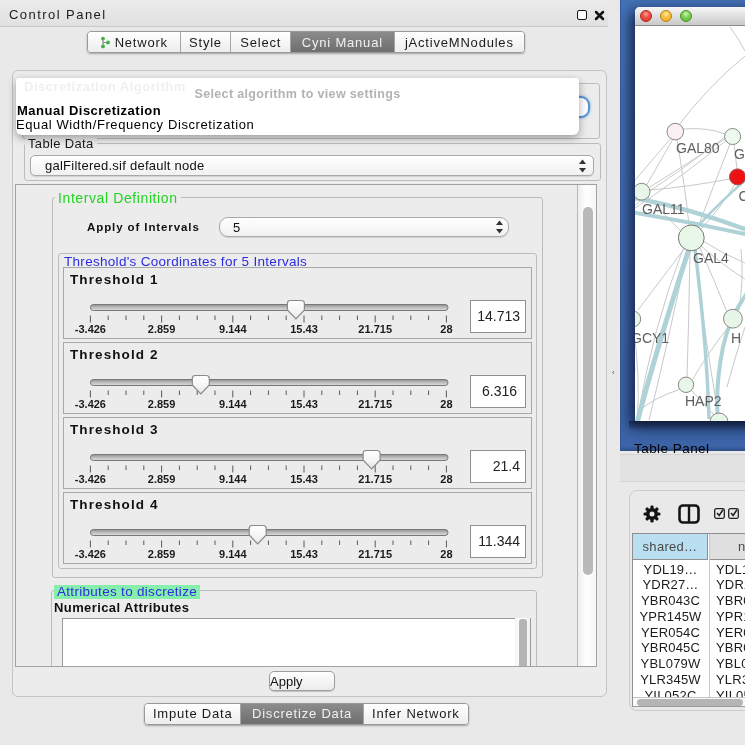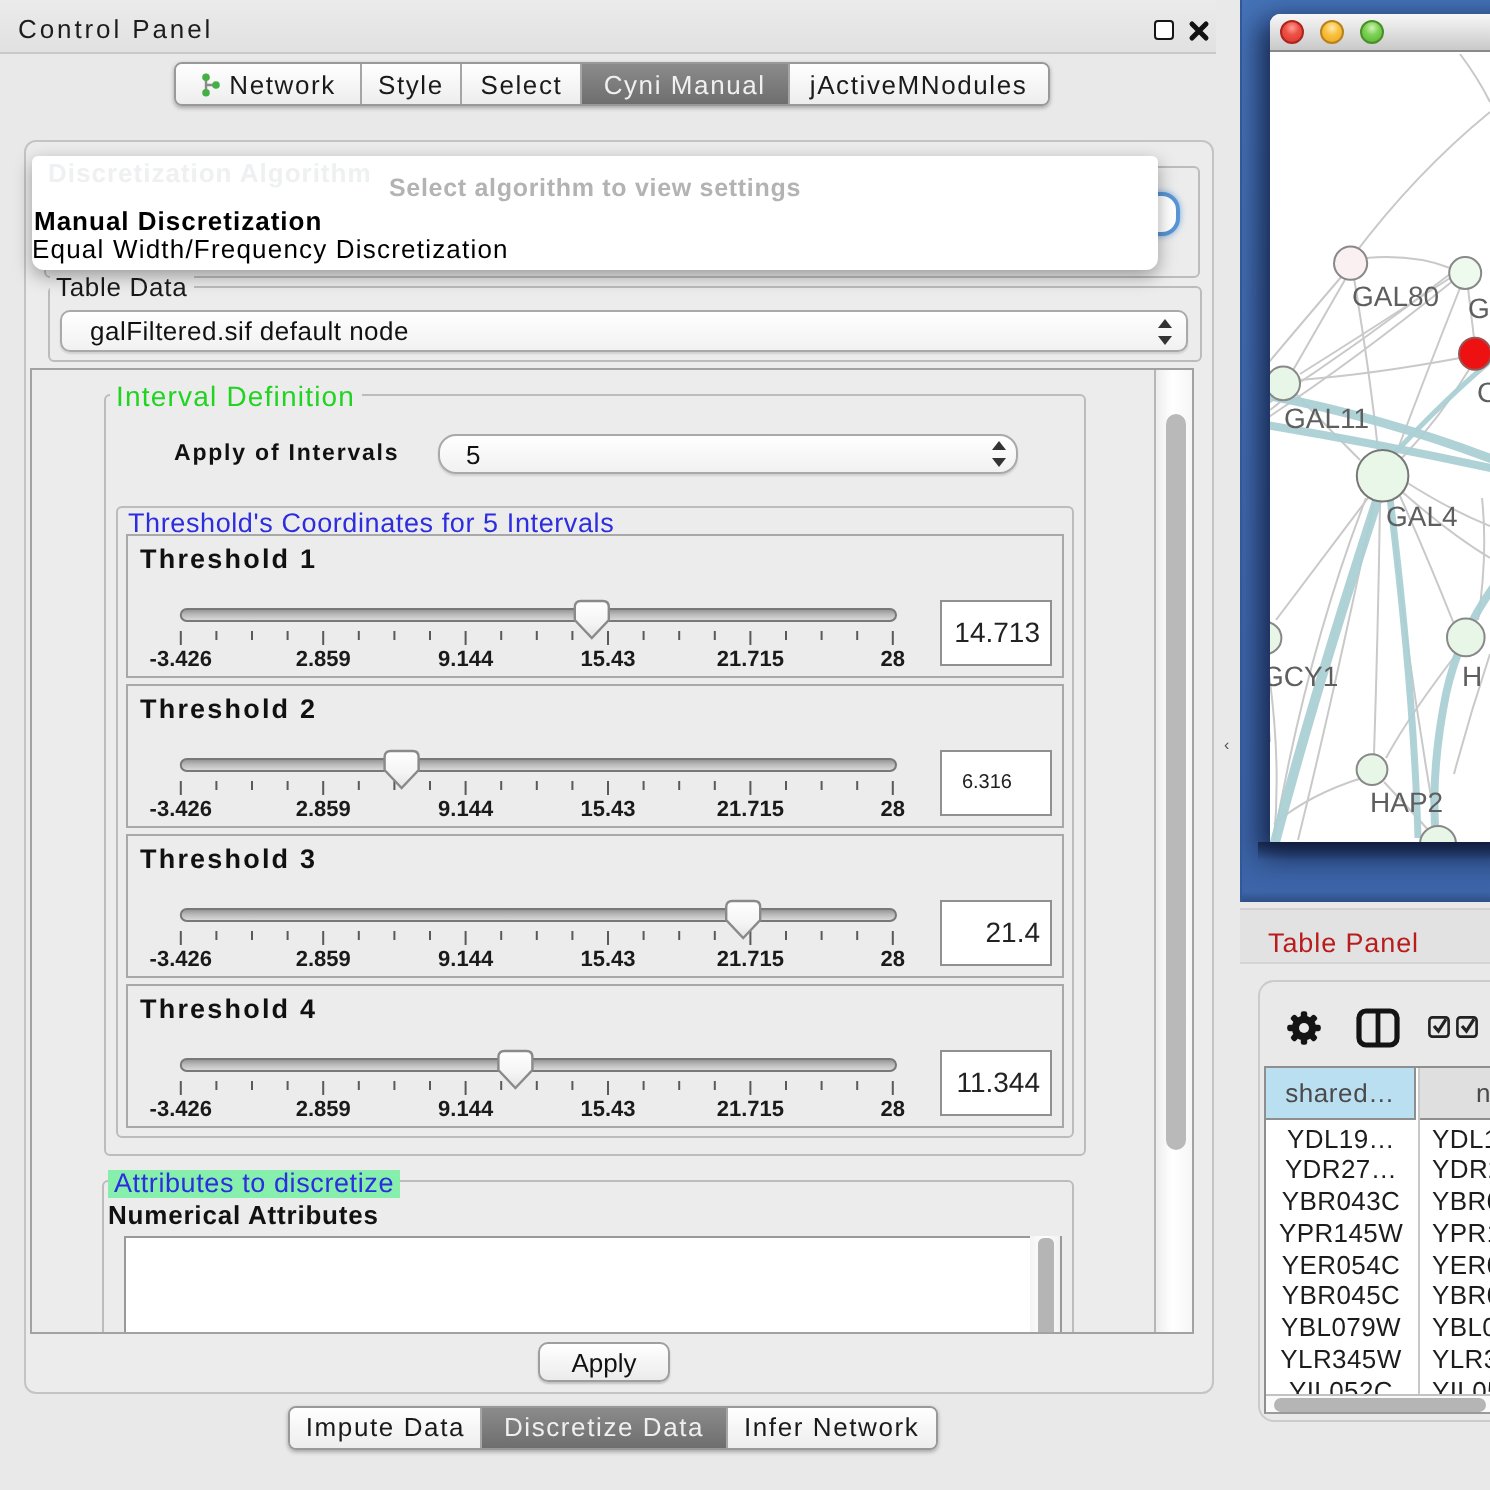--- a/index.html
+++ b/index.html
@@ -155,21 +155,21 @@
     <text x="30.4" y="36" font-size="11" font-weight="bold" text-anchor="middle" fill="#1a1a1a" font-family="Liberation Sans,sans-serif">-3.426</text>
     <text x="101.6" y="36" font-size="11" font-weight="bold" text-anchor="middle" fill="#1a1a1a" font-family="Liberation Sans,sans-serif">2.859</text>
     <text x="172.8" y="36" font-size="11" font-weight="bold" text-anchor="middle" fill="#1a1a1a" font-family="Liberation Sans,sans-serif">9.144</text>
     <text x="244.0" y="36" font-size="11" font-weight="bold" text-anchor="middle" fill="#1a1a1a" font-family="Liberation Sans,sans-serif">15.43</text>
     <text x="315.2" y="36" font-size="11" font-weight="bold" text-anchor="middle" fill="#1a1a1a" font-family="Liberation Sans,sans-serif">21.715</text>
     <text x="386.4" y="36" font-size="11" font-weight="bold" text-anchor="middle" fill="#1a1a1a" font-family="Liberation Sans,sans-serif">28</text>
     <g transform="translate(140.8,0)">
       <path d="M-5.5 3.5 H5.5 Q8.5 3.5 8.5 6.5 V13 L0 22 L-8.5 13 V6.5 Q-8.5 3.5 -5.5 3.5 Z" fill="url(#th2)" stroke="#8a8a8a" stroke-width="1.2"></path>
     </g>
   </svg>
-<div class="abs" style="left:470px;top:375px;width:56px;height:33px;background:#fff;border:1px solid #909090;font-size:10px;color:#222;line-height:31px;text-align:right;padding-right:19px">6.316</div>
+<div class="abs" style="left:470px;top:375px;width:56px;height:33px;background:#fff;border:1px solid #909090;font-size:14px;color:#222;line-height:31px;text-align:right;padding-right:8px">6.316</div>
 <div class="abs" style="left:63px;top:417px;width:469px;height:71.5px;border:1px solid #a8a8a8"></div>
 <div class="abs" style="left:70px;top:422px;font-size:13.5px;font-weight:bold;letter-spacing:1.1px;color:#111">Threshold 3</div>
 <svg class="abs" style="left:60px;top:447px" width="400" height="40" viewBox="0 0 400 40">
     <defs>
       <linearGradient id="tr3" x1="0" y1="0" x2="0" y2="1">
         <stop offset="0" stop-color="#8f8f8f"></stop>
         <stop offset="0.45" stop-color="#b9b9b9"></stop>
         <stop offset="1" stop-color="#dedede"></stop>
       </linearGradient>
       <linearGradient id="th3" x1="0" y1="0" x2="0" y2="1">
@@ -261,21 +261,21 @@
 <div class="abs" style="left:470px;top:525px;width:56px;height:33px;background:#fff;border:1px solid #909090;font-size:14px;color:#222;line-height:31px;text-align:right;padding-right:5px">11.344</div>
 <div class="abs" style="left:15px;top:585px;width:581px;height:81px;overflow:hidden">
  <div class="abs" style="left:36px;top:5px;width:486px;height:120px;border:1px solid #bcbcbc;border-radius:3px"></div>
  <div class="abs" style="left:39px;top:-1px;background:#86efac;padding:0 3px;font-size:13.5px;letter-spacing:0.3px;color:#2d2de0">Attributes to discretize</div>
  <div class="abs" style="left:39px;top:15px;font-size:13px;font-weight:bold;letter-spacing:0.4px;color:#111">Numerical Attributes</div>
  <div class="abs" style="left:47px;top:33px;width:469px;height:60px;background:#fff;border:1px solid #999"></div>
  <div class="abs" style="left:500px;top:33px;width:15px;height:60px;background:linear-gradient(to right,#f4f4f4,#ffffff 50%,#f0f0f0)"></div>
     <div class="abs" style="left:503.5px;top:33.5px;width:8px;height:60px;background:#b5b5b5;border-radius:3px"></div>
 </div>
 
-<div class="abs" style="left:269px;top:671px;width:66px;height:20px;border:1px solid #9e9e9e;border-radius:5px;background:linear-gradient(#ffffff,#ebebeb);box-shadow:0 1px 1px rgba(0,0,0,0.18);font-size:13px;color:#111;text-align:center;line-height:19px">Apply</div>
+<div class="abs" style="left:269px;top:671px;width:66px;height:20px;border:1px solid #9e9e9e;border-radius:5px;background:linear-gradient(#ffffff,#ebebeb);box-shadow:0 1px 1px rgba(0,0,0,0.18);font-size:13px;color:#111;line-height:19px">Apply</div>
 <div class="tabstrip" style="left:144px;top:703px;width:325px;height:21.5px">
  <div class="seg" style="width:96px">Impute Data</div>
  <div class="seg on" style="width:123px">Discretize Data</div>
  <div class="seg" style="width:106px">Infer Network</div>
 </div>
 
 <div class="abs" style="left:612px;top:369px;width:7px;height:7px;color:#555;font-size:8px;line-height:7px">‹</div>
 
 <div class="abs" style="left:620px;top:0;width:125px;height:451px;background:linear-gradient(#4573b8,#4169ae 60%,#3c64a7);border-left:1px solid #33589a;overflow:hidden">
  <div class="abs" style="left:15px;top:7px;width:130px;height:414px;box-shadow:-4px 5px 14px 2px rgba(10,20,50,0.8);border-radius:5px 0 0 0"></div>
@@ -340,21 +340,21 @@
         <text x="7" y="187" font-size="14" fill="#5e5e5e" font-family="Liberation Sans,sans-serif">GAL11</text>
         <text x="58" y="236" font-size="14" fill="#5e5e5e" font-family="Liberation Sans,sans-serif">GAL4</text>
         <text x="-4" y="316" font-size="14" fill="#5e5e5e" font-family="Liberation Sans,sans-serif">GCY1</text>
         <text x="96" y="316" font-size="14" fill="#5e5e5e" font-family="Liberation Sans,sans-serif">H</text>
         <text x="50" y="379" font-size="14" fill="#5e5e5e" font-family="Liberation Sans,sans-serif">HAP2</text>
       </svg>
     </div>
   </div>
 
 <div class="abs" style="left:620px;top:454px;width:125px;height:28px;background:#e2e2e2;border-top:1px solid #d2d2d2;border-bottom:1px solid #d4d4d4"></div>
-<div class="abs" style="left:634px;top:464px;font-size:13.5px;letter-spacing:0.45px;color:#b91c1c">Table Panel</div>
+<div class="abs" style="left:634px;top:441px;font-size:13.5px;letter-spacing:0.45px;color:#000000">Table Panel</div>
 <div class="abs" style="left:629px;top:490px;width:130px;height:221px;background:#e9e9e9;border:1px solid #cbcbcb;border-radius:8px"></div>
 <svg class="abs" style="left:643px;top:505px" width="18" height="18" viewBox="0 0 18 18">
     <g fill="#141414">
       <circle cx="9" cy="9" r="6.1"></circle>
       <rect x="7.4" y="0.6" width="3.2" height="3.6" rx="1.2" transform="rotate(0 9 9)"></rect>
       <rect x="7.4" y="0.6" width="3.2" height="3.6" rx="1.2" transform="rotate(45 9 9)"></rect>
       <rect x="7.4" y="0.6" width="3.2" height="3.6" rx="1.2" transform="rotate(90 9 9)"></rect>
       <rect x="7.4" y="0.6" width="3.2" height="3.6" rx="1.2" transform="rotate(135 9 9)"></rect>
       <rect x="7.4" y="0.6" width="3.2" height="3.6" rx="1.2" transform="rotate(180 9 9)"></rect>
       <rect x="7.4" y="0.6" width="3.2" height="3.6" rx="1.2" transform="rotate(225 9 9)"></rect>

